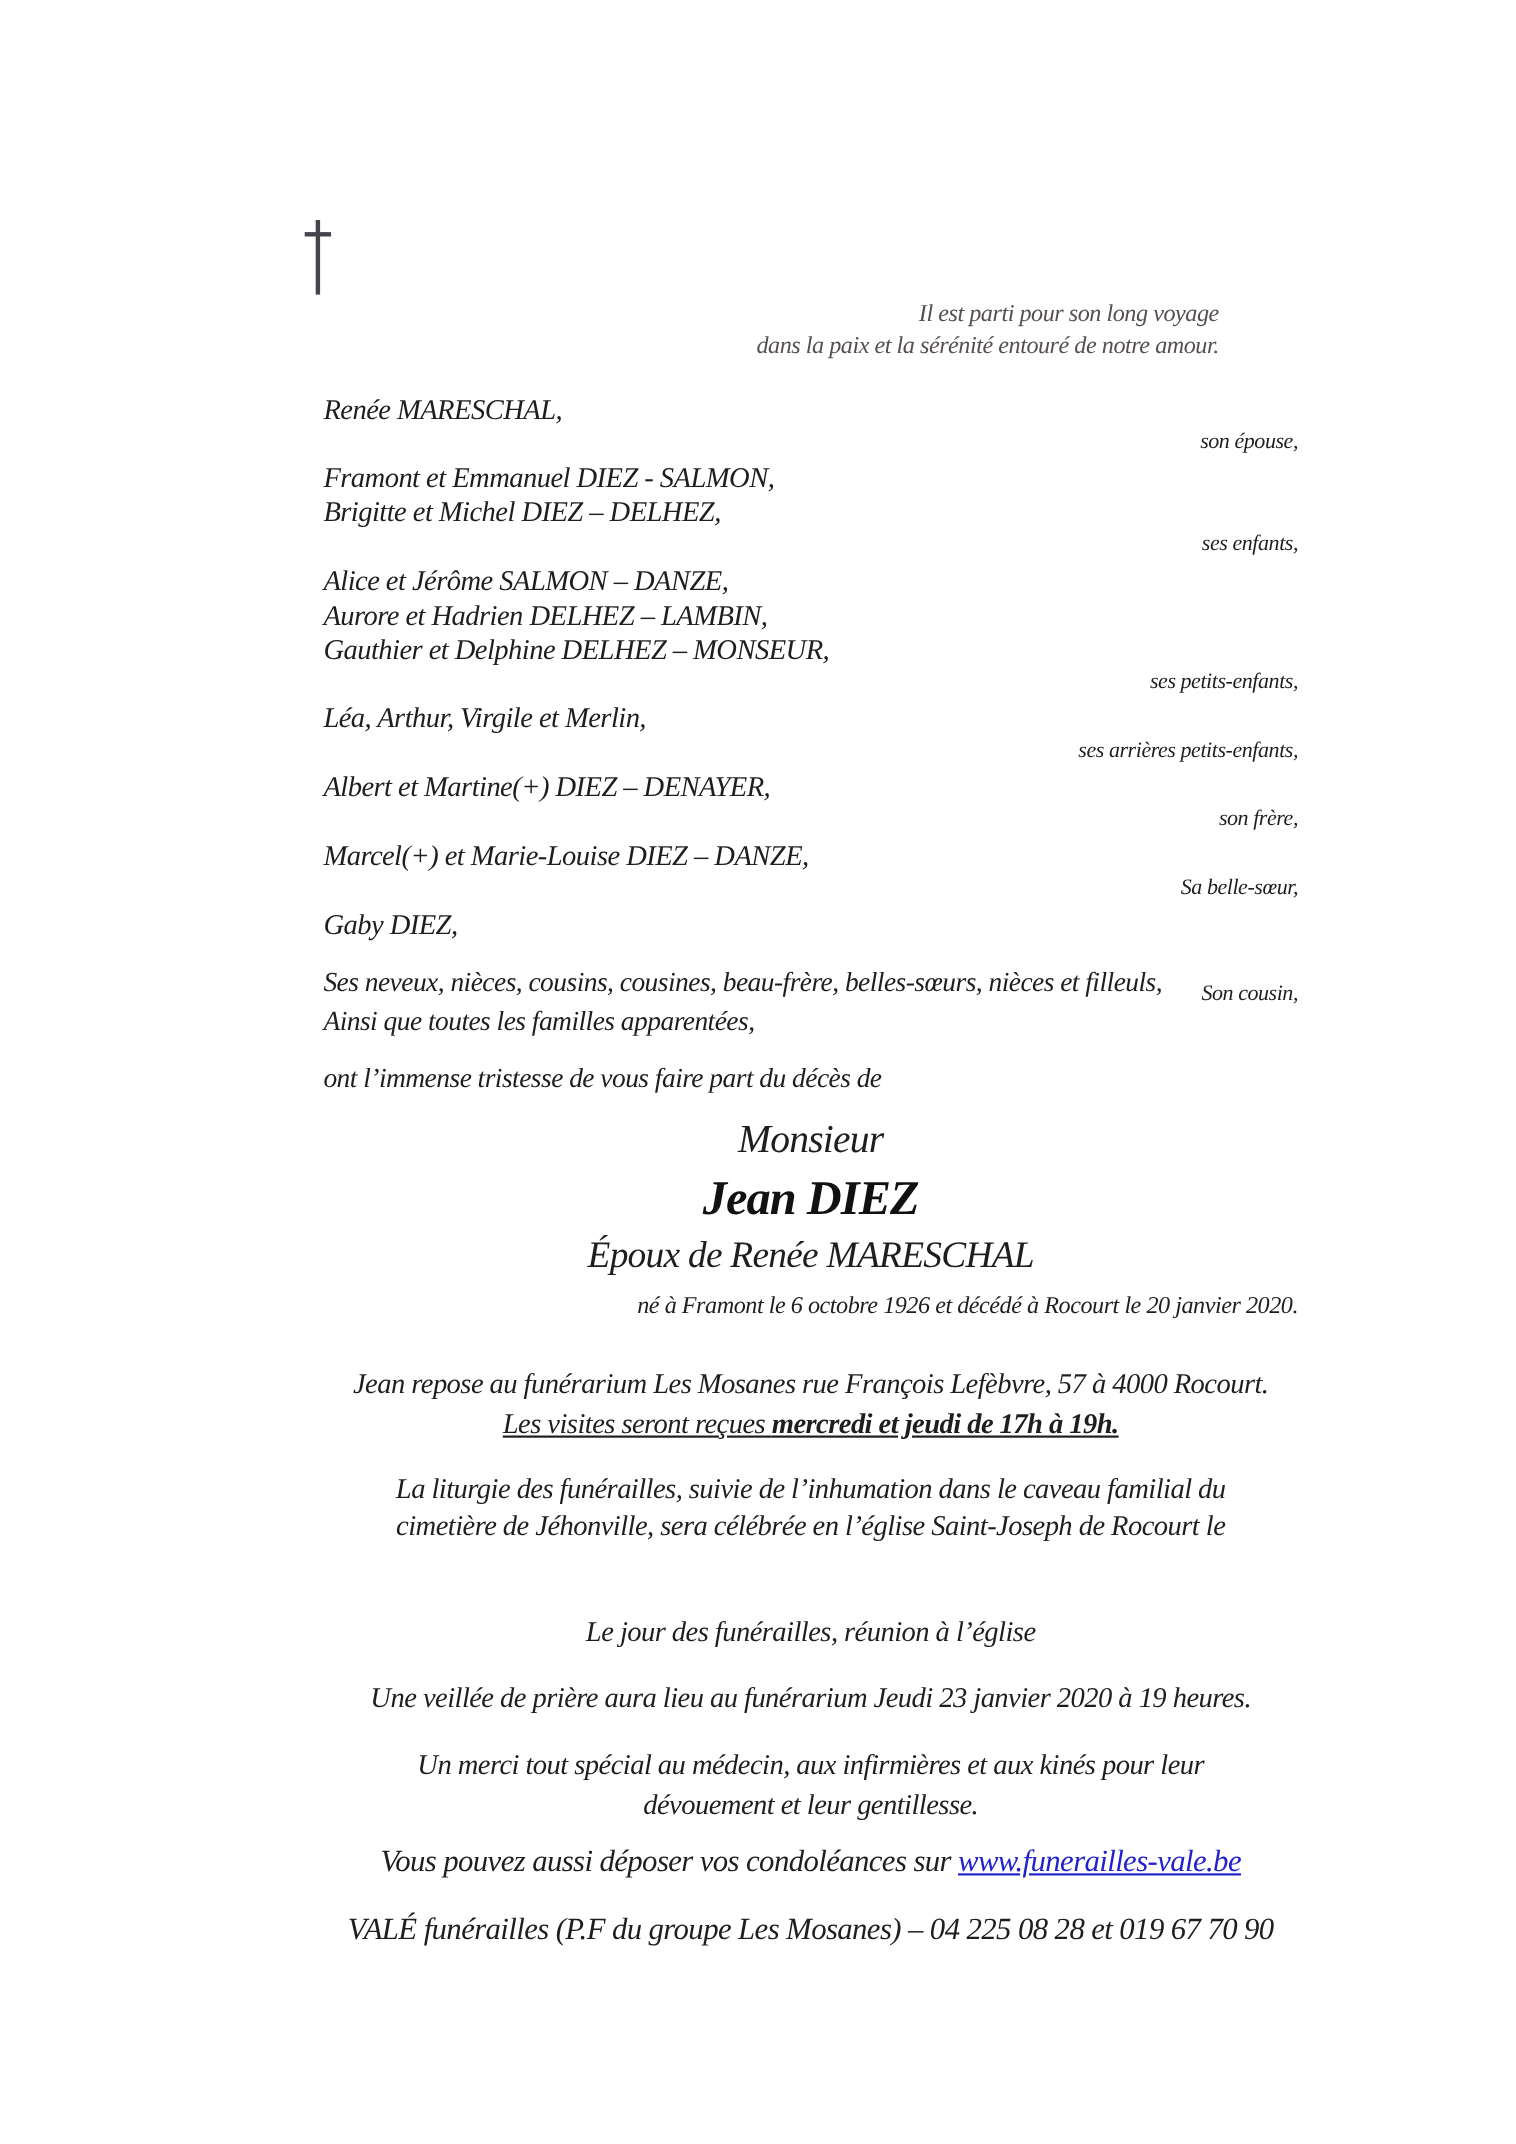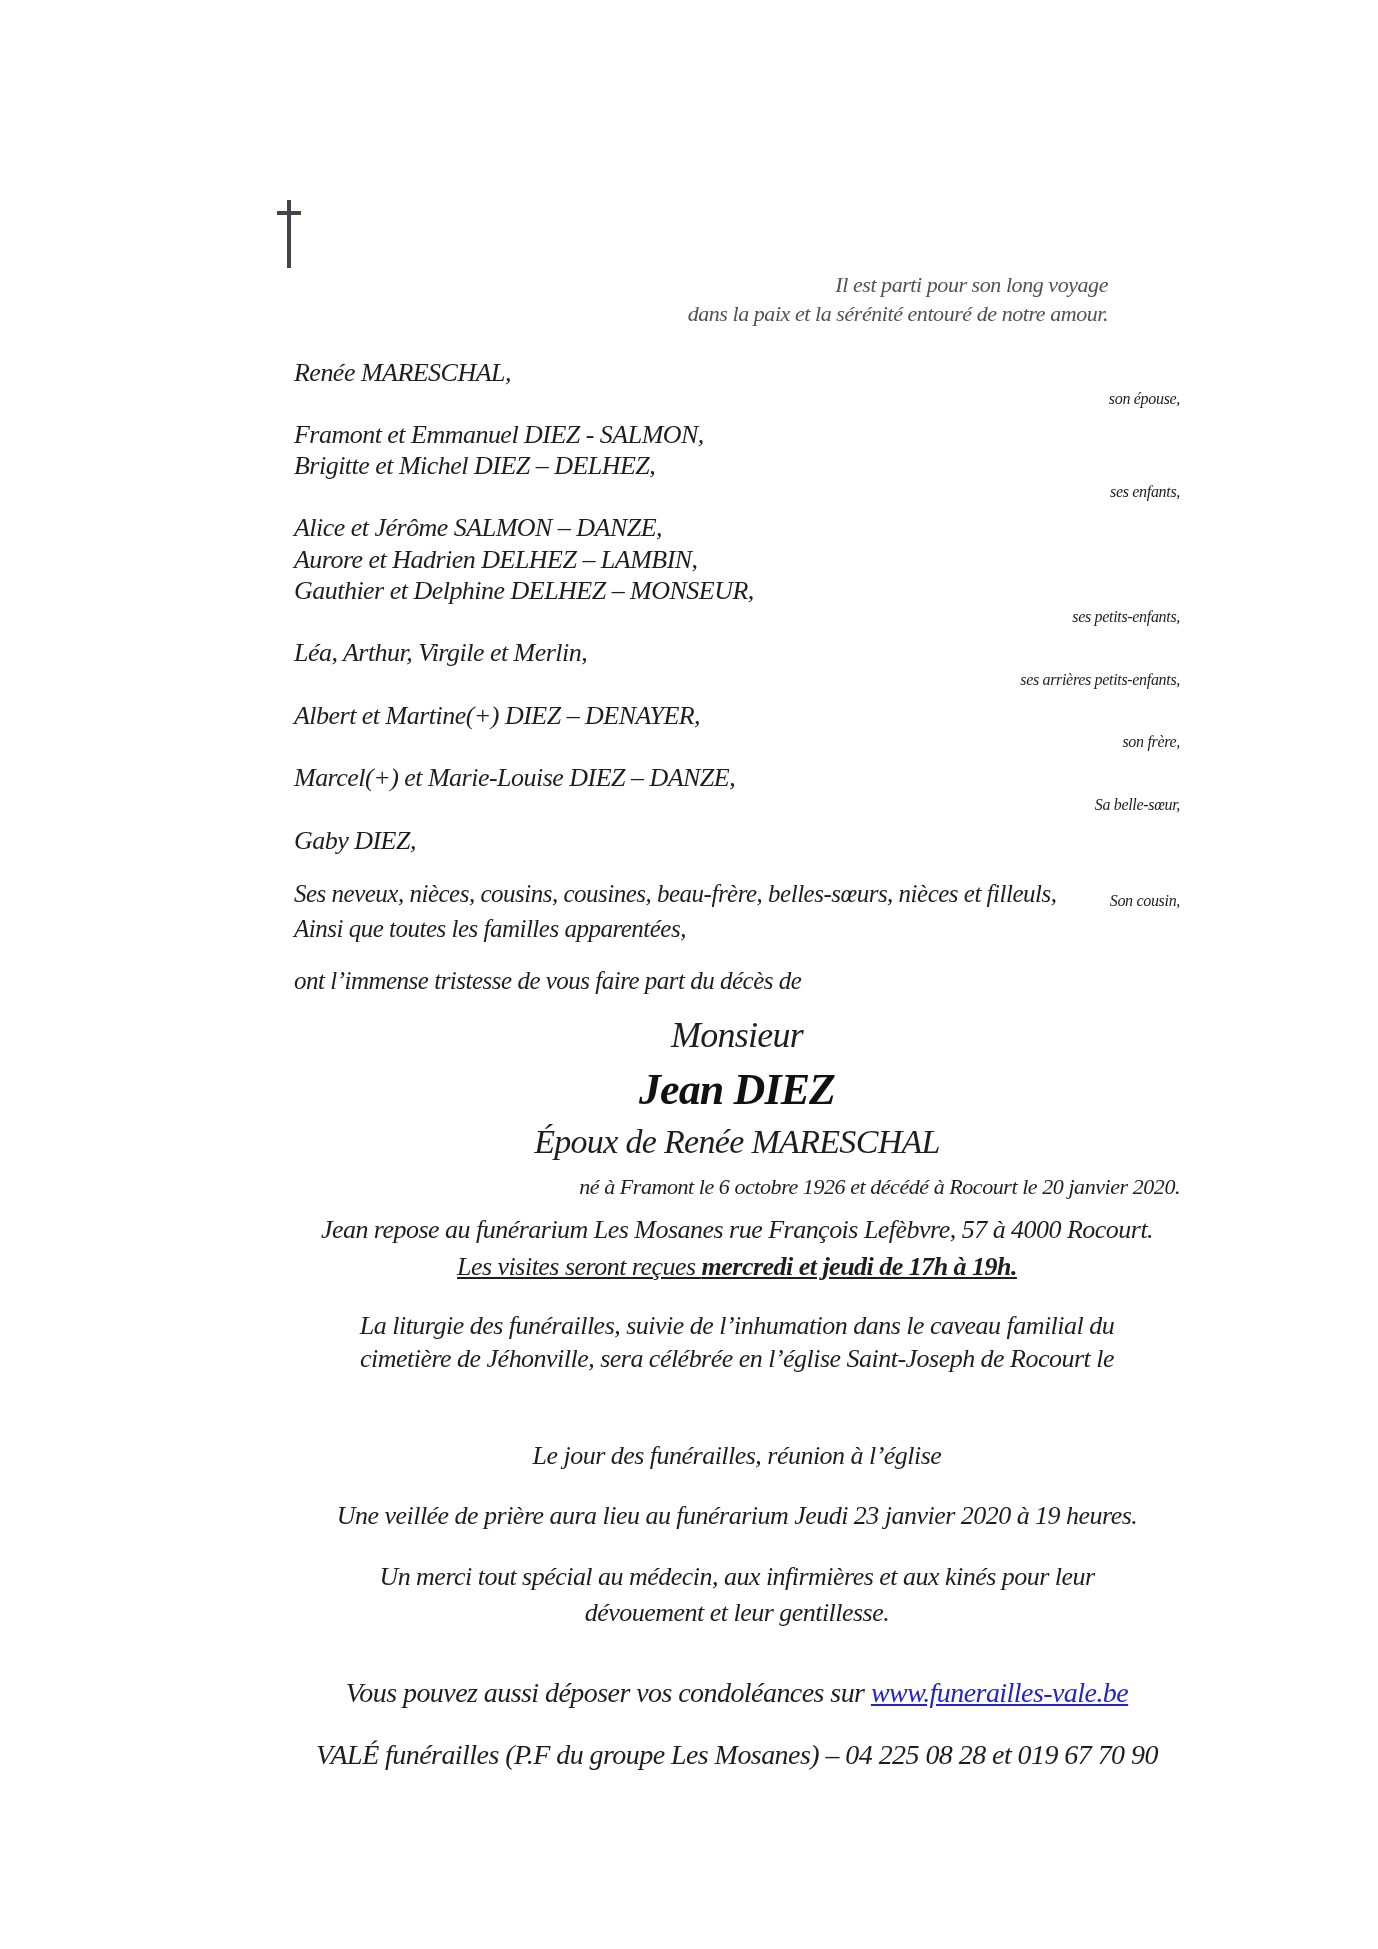--- a/index.html
+++ b/index.html
@@ -17,23 +17,23 @@
     white-space:nowrap;
     color:#1e1e1e;
     line-height:1.2;
     letter-spacing:-0.02em;
   }
   .l { text-align:left; }
   .r { text-align:right; }
   .c { text-align:center; }
   .epigraph { font-size:22px; color:#55504f; padding-right:72px; box-sizing:border-box; }
   .name  { font-size:26px; }
-  .label { font-size:16px; }
+  .label { font-size:20px; }
   .body25 { font-size:25px; }
-  .body26 { font-size:26px; }
+  .body26 { font-size:26px;margin-top:28px; }
   .small22 { font-size:22px;text-align:right; }
   .title-monsieur { font-size:36px; }
   .title-name { font-size:44px; font-weight:bold; color:#111111; }
   .title-spouse { font-size:34px; }
   .date-bold { font-size:28px; font-weight:bold; }
   .underlined { text-decoration:underline; }
   .bold-seg { font-weight:bold; }
   .footer21 { font-size:28px; }
   .weblink { color:#2222cc; text-decoration:underline; cursor:pointer; }
   .cross {

